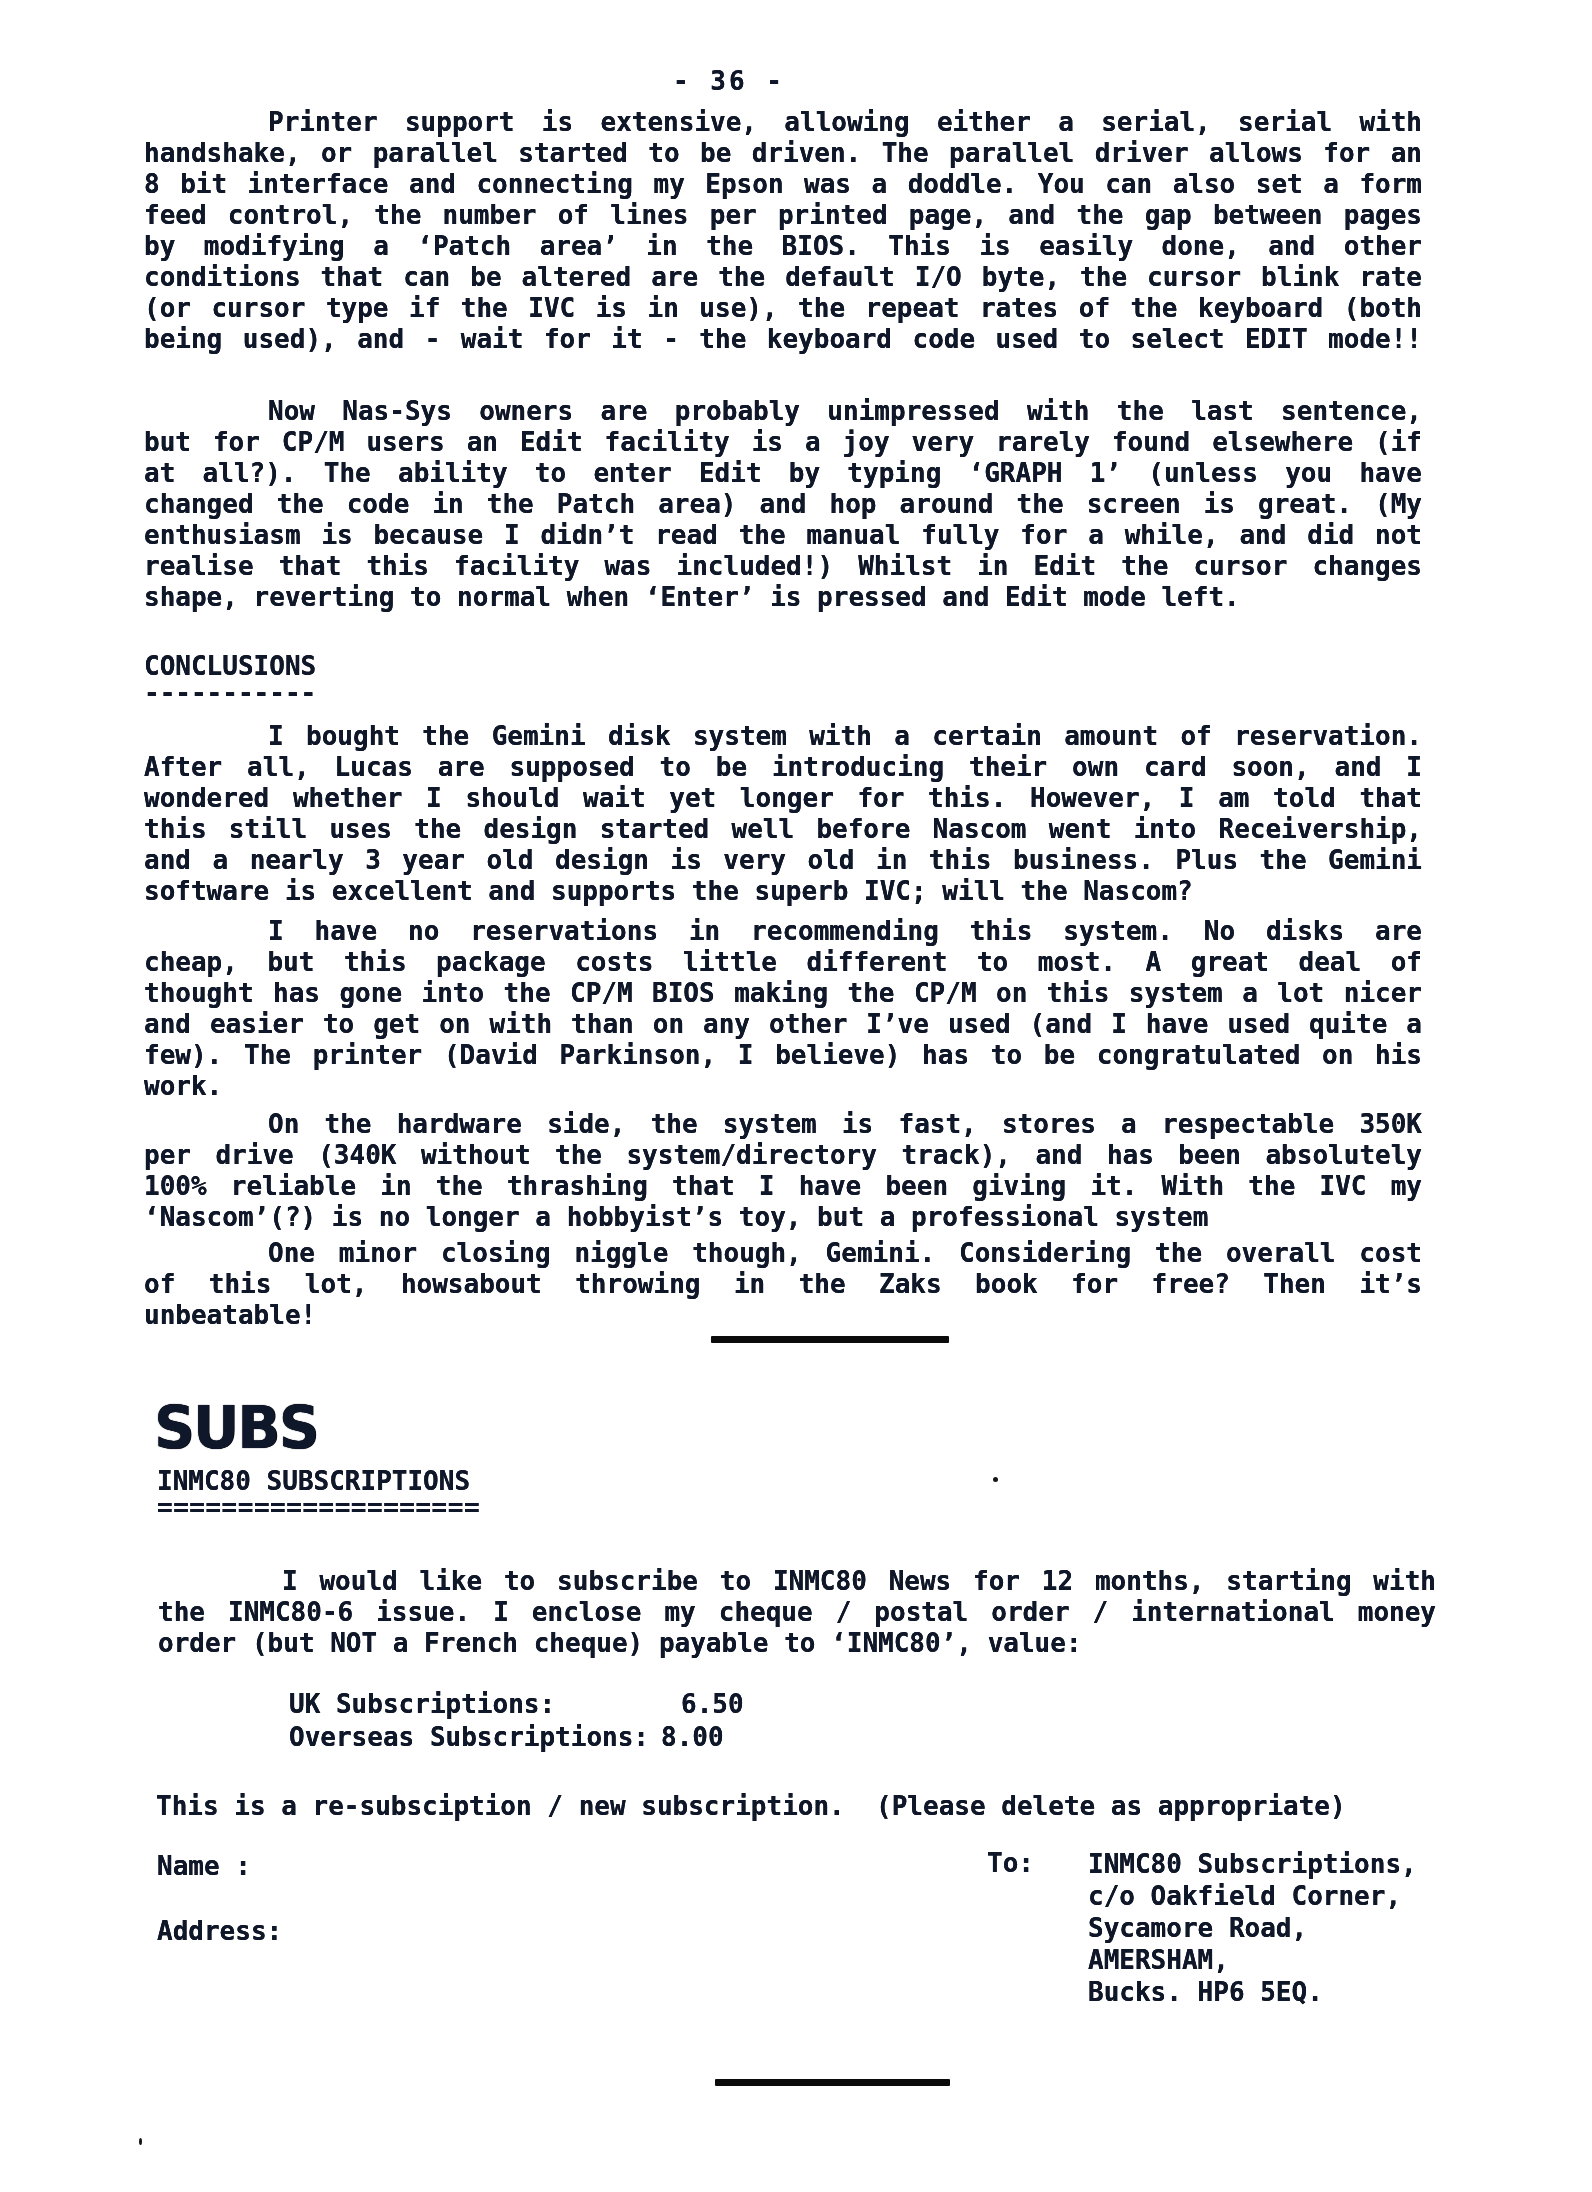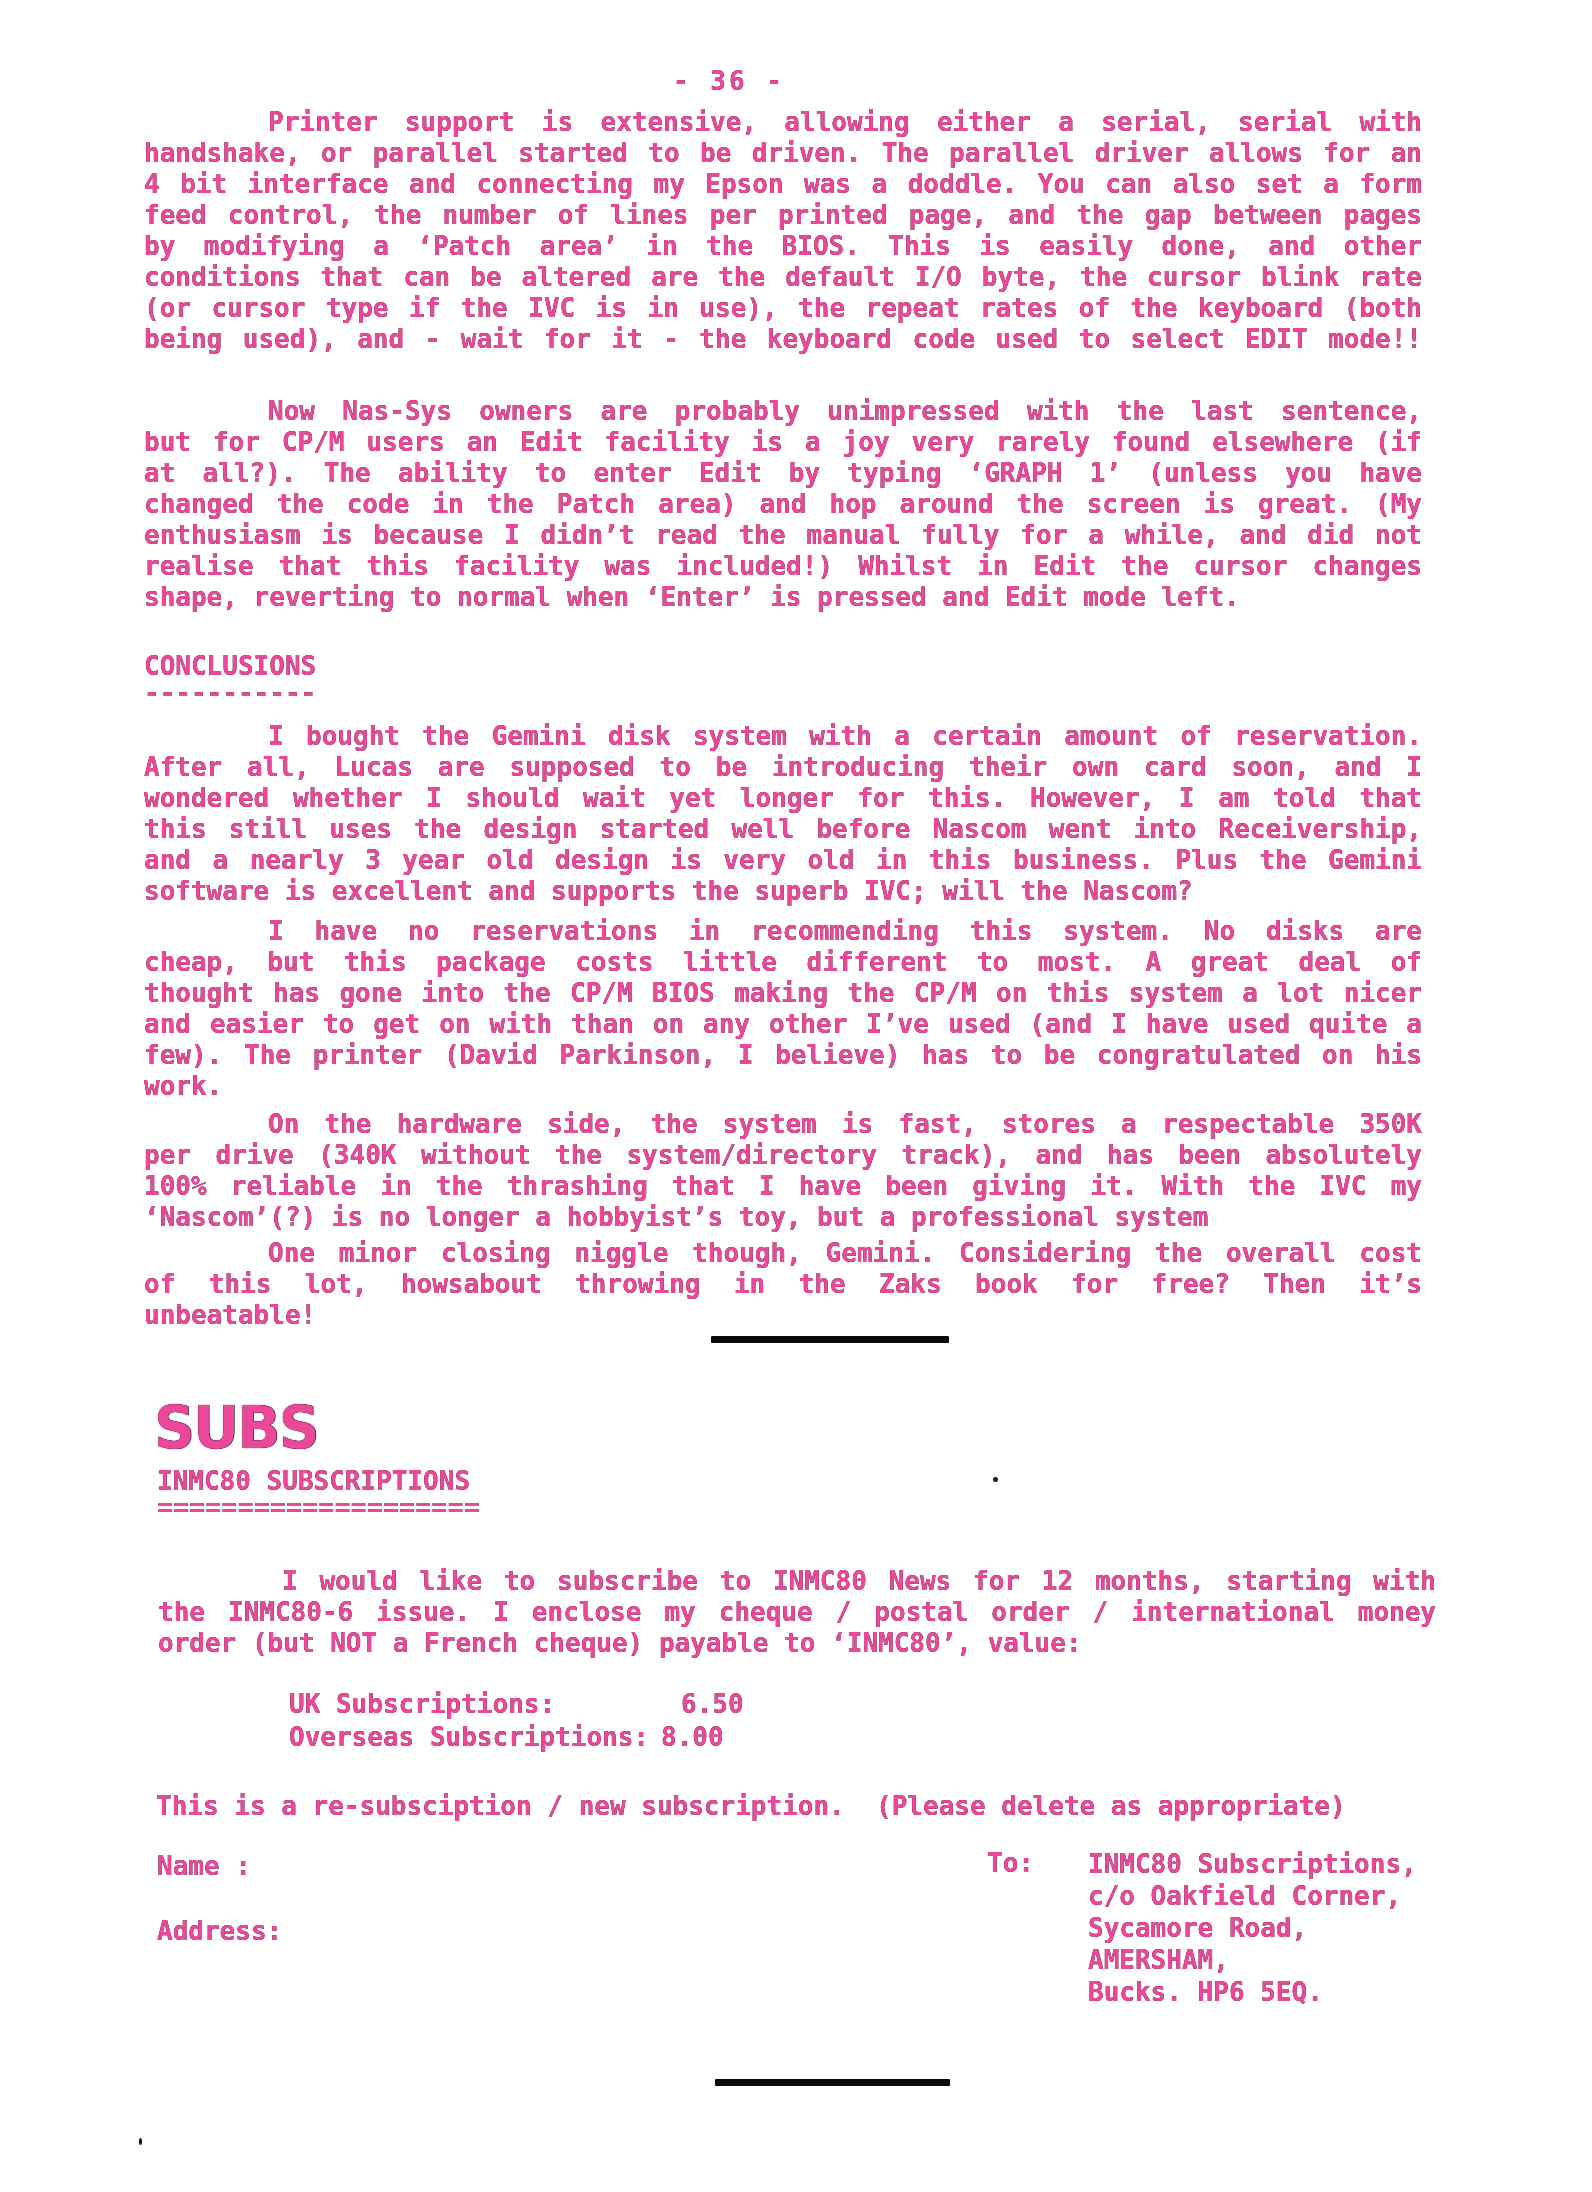--- a/index.html
+++ b/index.html
@@ -1,21 +1,21 @@
 <!DOCTYPE html>
 <html><head>
 <meta charset="utf-8">
 <style>
   * { margin:0; padding:0; box-sizing:border-box; }
   html,body { background:#ffffff; }
   .page {
     position:relative;
     width:1592px; height:2192px;
     background:#ffffff;
-    color:#ec4899;
+    color:#0f172a;
     font-family:"DejaVu Sans Mono","Liberation Mono",monospace;
     font-weight:bold;
     font-size:26px;
     line-height:31px;
     text-shadow:0 0 0.5px #000;
     overflow:hidden;
   }
   .abs { position:absolute; }
   .pagenum { left:673px; top:66px; letter-spacing:3px; }
   .para { position:absolute; left:144px; width:1278px; }
@@ -44,21 +44,21 @@
 </head>
 <body>
 
 <div class="page">
 
   <div class="abs pagenum">- 36 -</div>
 
   <div class="para fill-last" style="top:107px">
       <div class="line">Printer support is extensive, allowing either a serial, serial with</div>
       <div class="line">handshake, or parallel started to be driven. The parallel driver allows for an</div>
-      <div class="line">4 bit interface and connecting my Epson was a doddle. You can also set a form</div>
+      <div class="line">8 bit interface and connecting my Epson was a doddle. You can also set a form</div>
       <div class="line">feed control, the number of lines per printed page, and the gap between pages</div>
       <div class="line">by modifying a ‘Patch area’ in the BIOS. This is easily done, and other</div>
       <div class="line">conditions that can be altered are the default I/O byte, the cursor blink rate</div>
       <div class="line">(or cursor type if the IVC is in use), the repeat rates of the keyboard (both</div>
       <div class="line last">being used), and - wait for it - the keyboard code used to select EDIT mode!!</div>
     </div>
 
   <div class="para" style="top:396px">
       <div class="line">Now Nas-Sys owners are probably unimpressed with the last sentence,</div>
       <div class="line">but for CP/M users an Edit facility is a joy very rarely found elsewhere (if</div>

